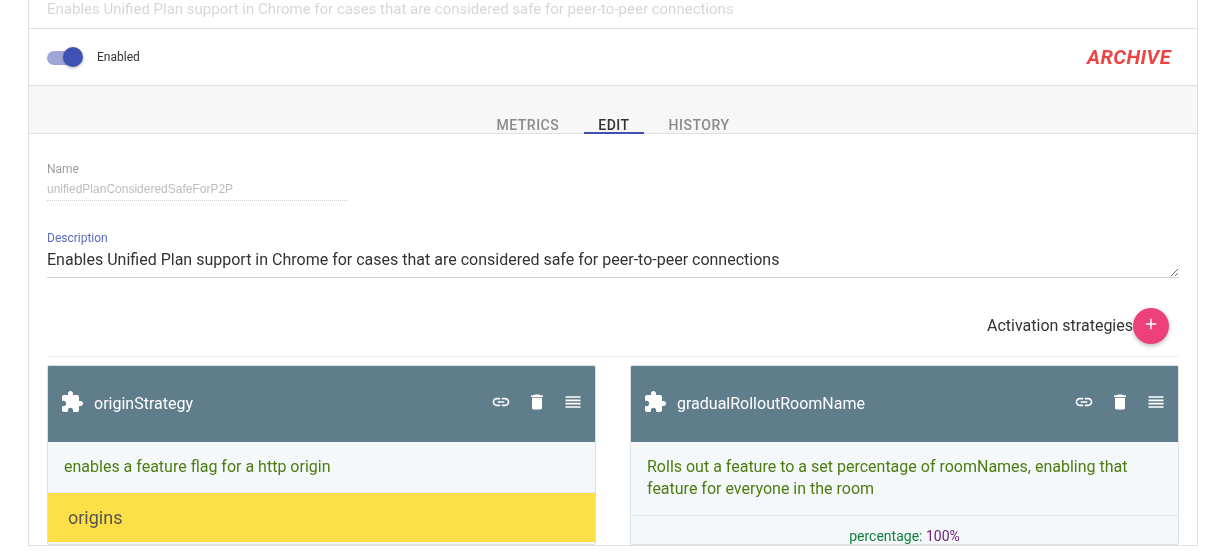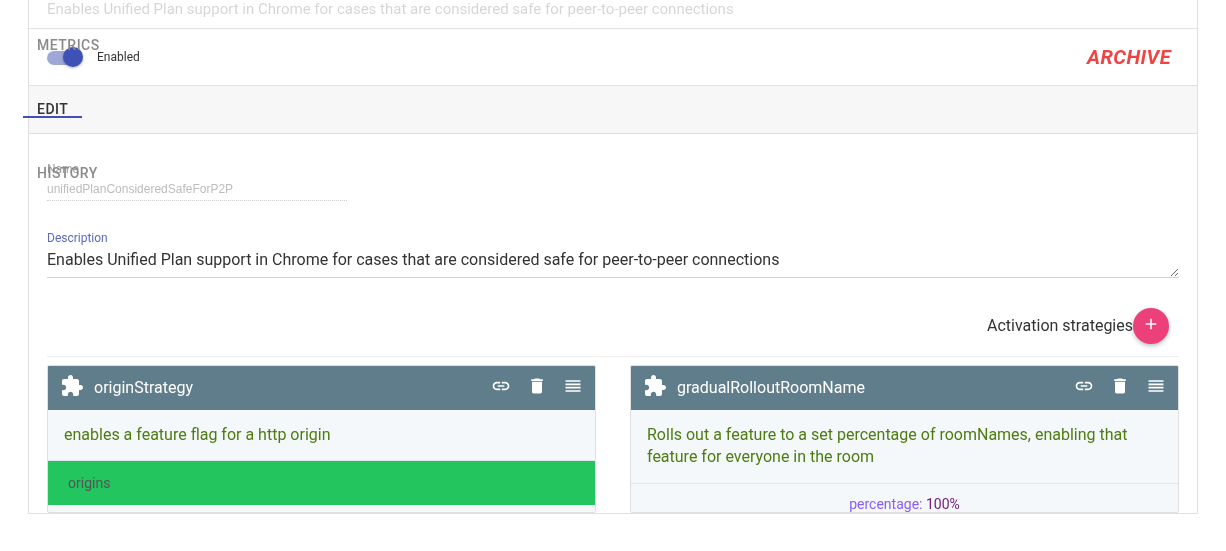--- a/index.html
+++ b/index.html
@@ -71,27 +71,26 @@
       font-weight: 700;
       letter-spacing: 0.4px;
       color: #ef4444;
       cursor: pointer;
       padding: 4px 8px;
       font-style: italic;
     }
     .tabs-bar {
       display: flex;
       justify-content: center;
-      gap: 48px;
+      gap: 23px;
       background: #f7f7f7;
       border-bottom: 1px solid #e0e0e0;
       padding: 0;
       height: 48px;
-      align-items: flex-start;
-      flex-direction: column;
+      align-items: flex-end;
     }
     .tab {
       display: flex;
       align-items: center;
       font-size: 14px;
       font-weight: 500;
       letter-spacing: 0.5px;
       color: #8a8a8a;
       cursor: pointer;
       position: relative;
@@ -185,21 +184,21 @@
       border-radius: 2px;
       overflow: hidden;
       background: #f4f8fb;
     }
     .card-header {
       background: #607d8b;
       color: #fff;
       display: flex;
       align-items: center;
       justify-content: space-between;
-      padding: 8px 12px;
+      padding: 24px 12px;
     }
     .card-header-left {
       display: flex;
       align-items: center;
       gap: 10px;
     }
     .card-title {
       font-size: 16px;
       font-weight: 400;
     }
@@ -216,30 +215,30 @@
     .puzzle-icon svg { width: 24px; height: 24px; }
     .card-desc {
       padding: 14px 16px;
       font-size: 16px;
       color: #4d7c0f;
       border-bottom: 1px solid #e0e8ee;
       line-height: 1.4;
     }
     .card-body {
       padding: 14px 20px;
-      font-size: 14px;
+      font-size: 18px;
       color: #555;
-      background: #22c55e;
+      background: #fde047;
     }
     .percentage-line {
       text-align: center;
       padding: 12px 0 0 0;
       font-size: 14px;
     }
-    .perc-label { color: #8b5cf6; }
+    .perc-label { color: #15803d; }
     .perc-value { color: #701a75; }
   </style>
 </head>
 <body>
 
 <div class="outer">
 
   <div class="faded-header">Enables Unified Plan support in Chrome for cases that are considered safe for peer-to-peer connections</div>
 
   <div class="enabled-row">

